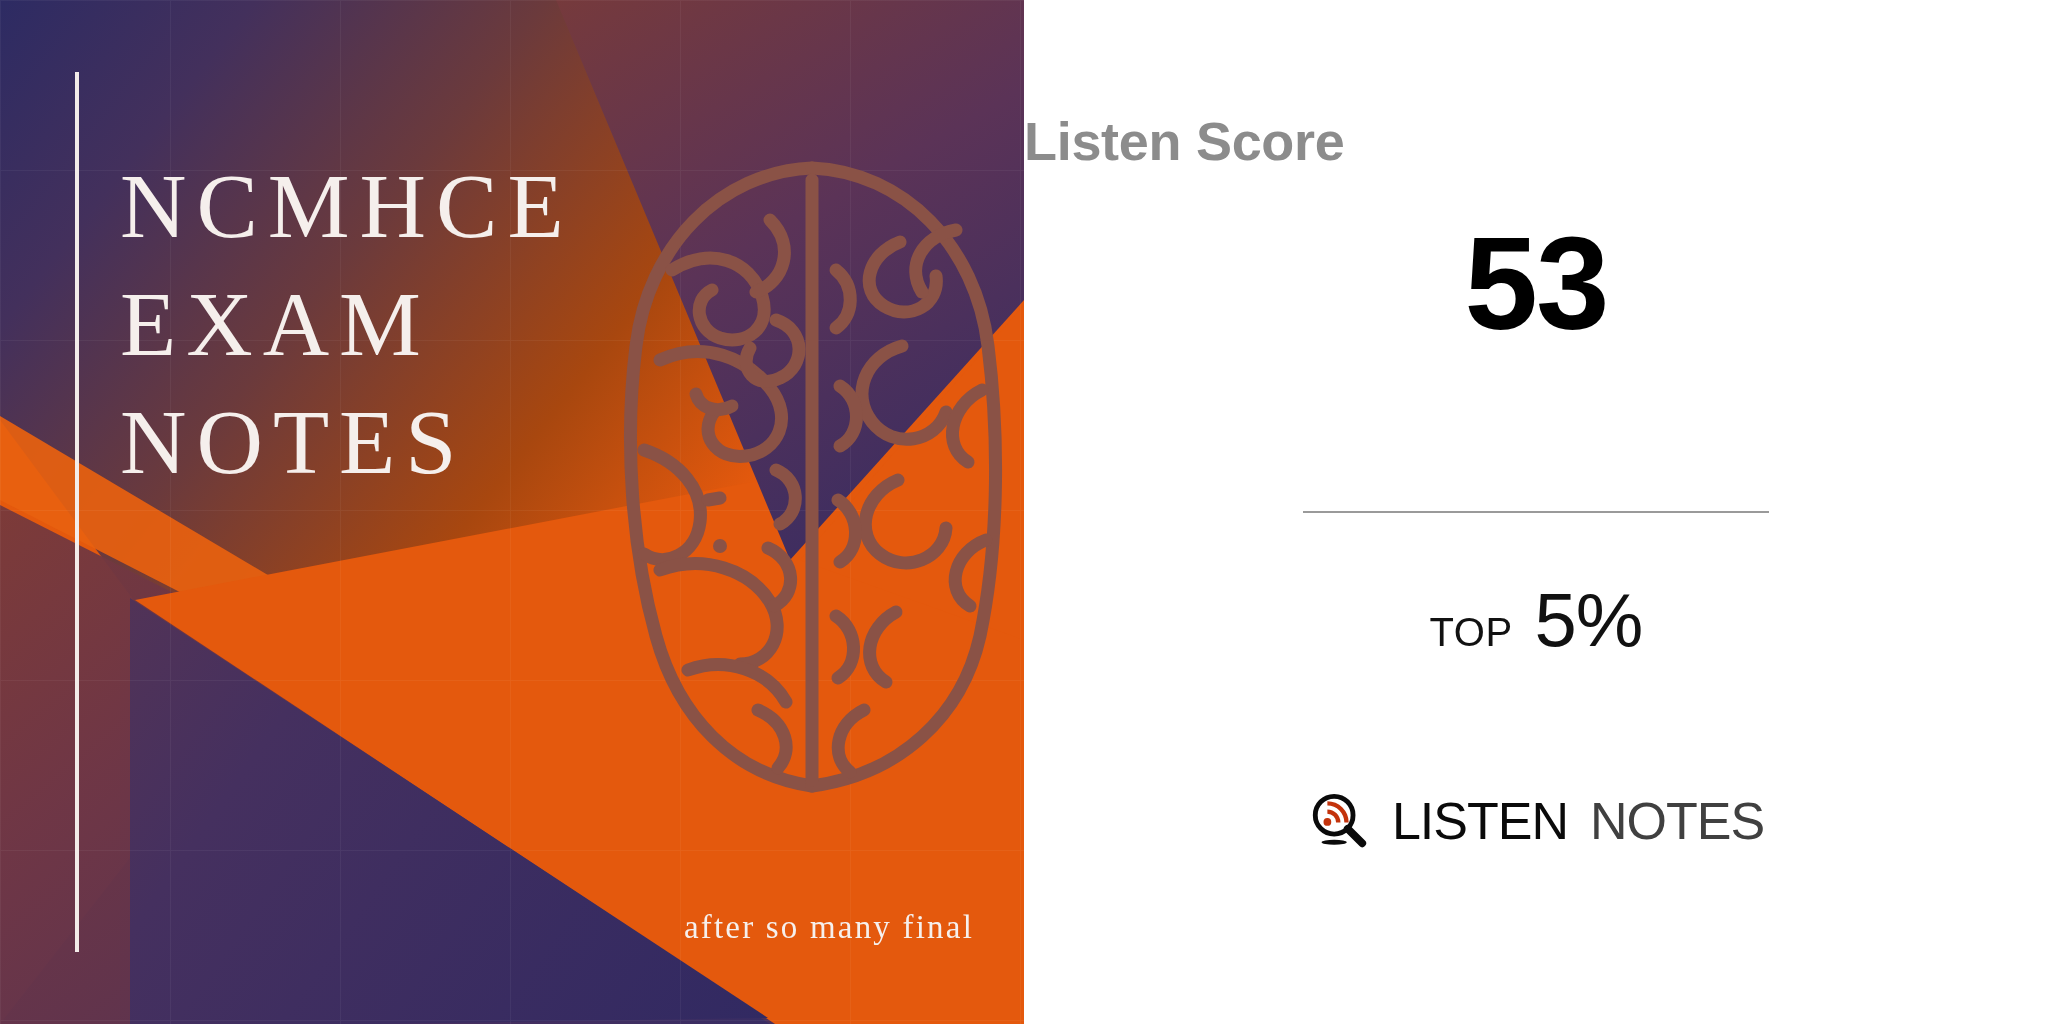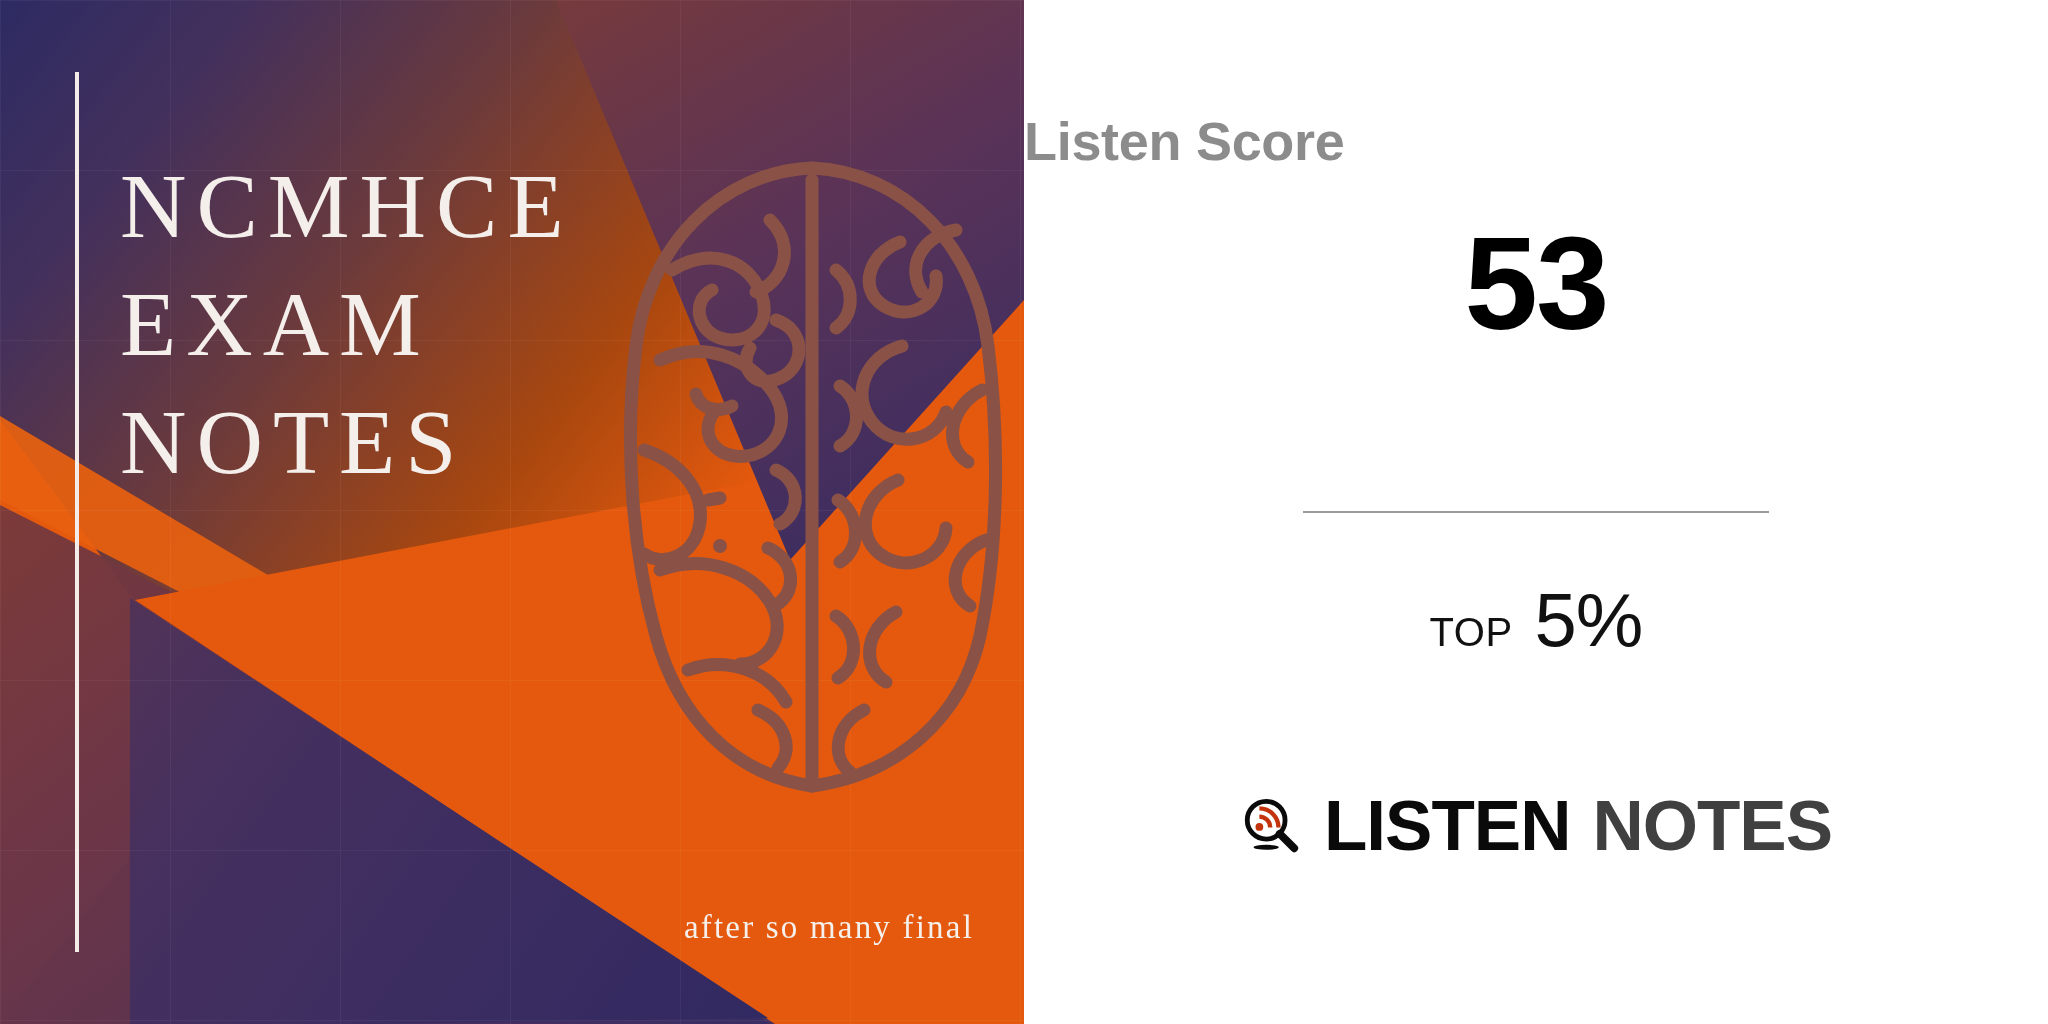--- a/index.html
+++ b/index.html
@@ -83,21 +83,21 @@
             color:#000;font-size:132px;font-weight:700;letter-spacing:-2px;line-height:1;}
   .ls-divider{position:absolute;top:511px;left:279px;width:466px;height:2px;background:#9a9a9a;}
   .ls-rank{position:absolute;top:576px;left:0;right:0;display:flex;
            align-items:baseline;justify-content:center;gap:22px;}
   .ls-rank-top{color:#111;font-size:40px;font-weight:400;letter-spacing:.5px;text-align:center;}
   .ls-rank-pct{color:#111;font-size:76px;font-weight:300;letter-spacing:-1px;}
 
   .ls-brand{position:absolute;top:790px;left:0;right:0;display:flex;
             align-items:center;justify-content:center;gap:22px;}
   .ls-brand-icon{width:62px;height:62px;display:block;}
-  .ls-brand-word{font-size:71px;font-weight:700;letter-spacing:-1px;line-height:1;}
+  .ls-brand-word{font-size:52px;font-weight:400;letter-spacing:-1px;line-height:1;}
   .w-listen{color:#0a0a0a;}
   .w-notes{color:#404040;}
 </style>
 </head>
 <body>
 
 <div class="widget">
 
   <div class="cover">
     <div class="cover-grad-tl"></div>

